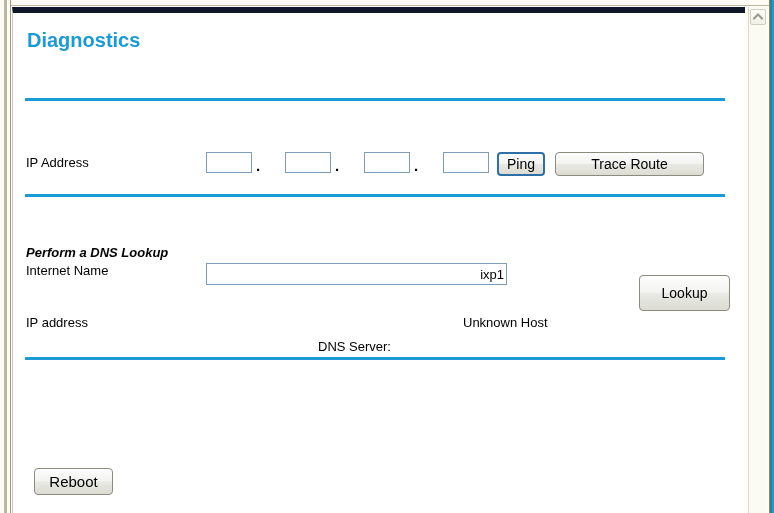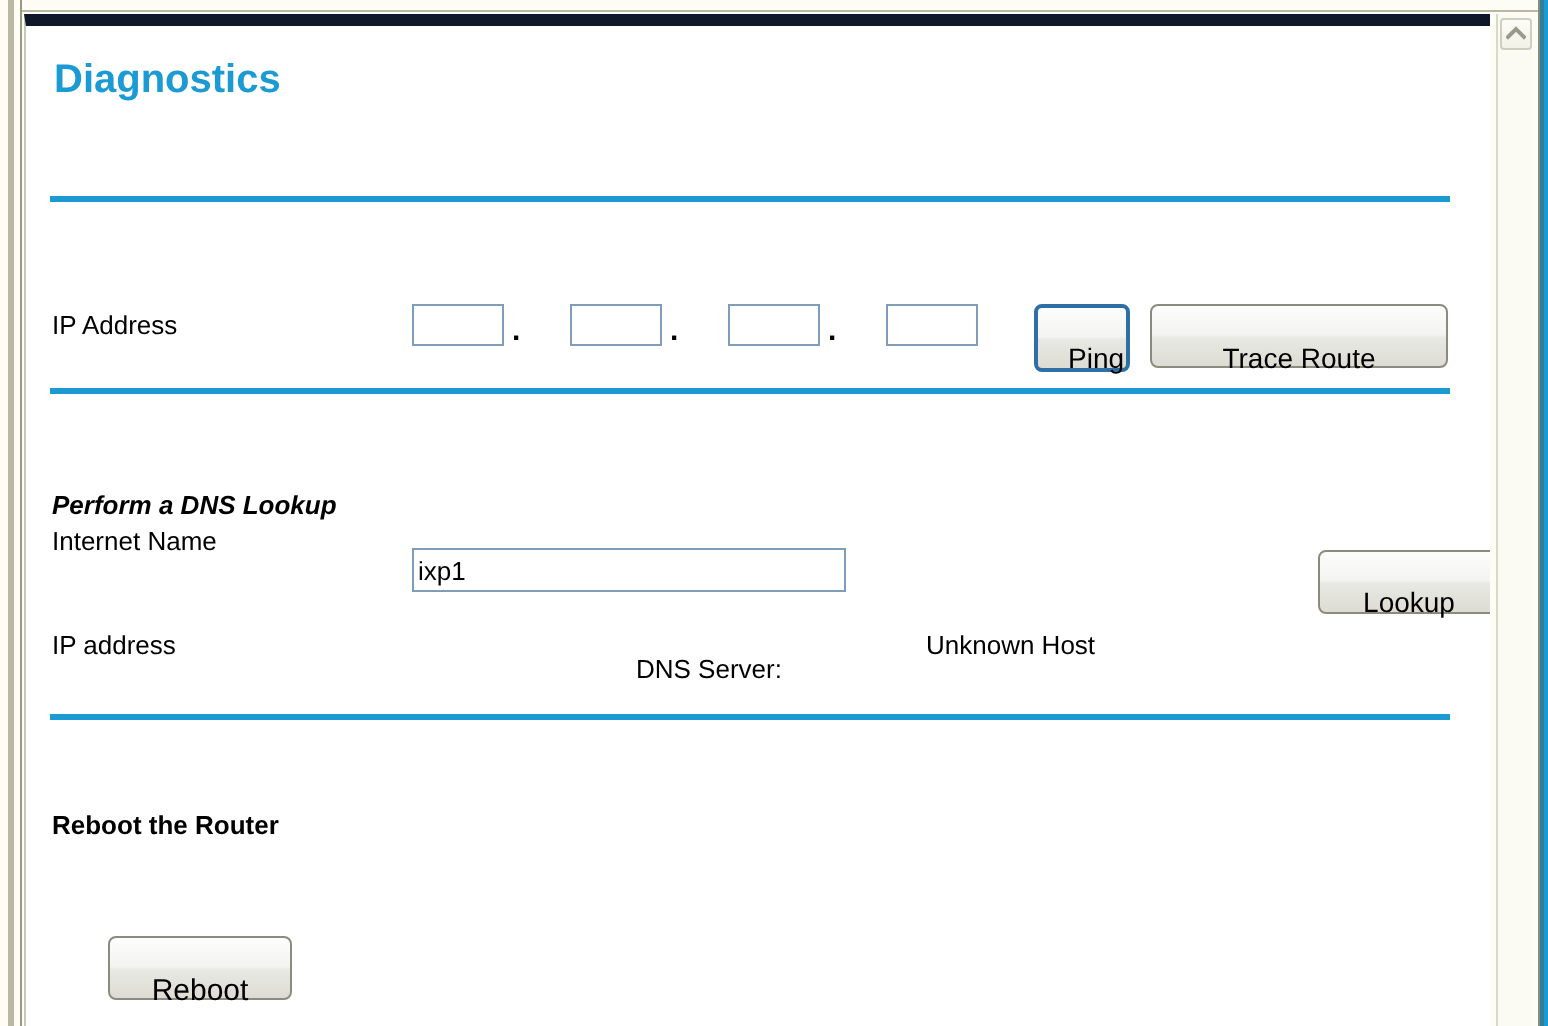--- a/index.html
+++ b/index.html
@@ -171,41 +171,41 @@
     font-size: 15px;
     font-weight: bold;
     line-height: 13px;
     color: #000000;
   }
   #ip-dot-1 { left: 243px; }
   #ip-dot-2 { left: 322px; }
   #ip-dot-3 { left: 401px; }
 
   #internet-name-input {
-    top: 261px;
+    top: 250px;
     left: 193px;
-    width: 217px;
+    width: 301px;
     height: 22px;
+    text-align: right;
   }
 
   
   .btn {
     position: absolute;
     font-family: "Liberation Sans", sans-serif;
     font-size: 14px;
     color: #000000;
     background: linear-gradient(to bottom, #fdfdfd 0%, #f3f3f0 48%, #e9e9e4 52%, #dcdcd4 100%);
     border: 1px solid #8c8c7e;
     border-radius: 4px;
     box-sizing: border-box;
     text-align: center;
     white-space: nowrap;
     cursor: default;
-    padding: 15px;
-    margin-left: 20px;
+    padding: 0;
   }
   
   .btn-default {
     border: 2px solid #2f6fa8;
     border-radius: 4px;
   }
 
   #ping-button {
     top: 139px;
     left: 484px;
@@ -217,45 +217,45 @@
     top: 139px;
     left: 542px;
     width: 149px;
     height: 24px;
     line-height: 22px;
   }
   #lookup-button {
     top: 262px;
     left: 626px;
     width: 91px;
-    height: 16px;
+    height: 36px;
     line-height: 20px;
   }
   #reboot-button {
     top: 455px;
     left: 21px;
-    width: 92px;
+    width: 79px;
     height: 27px;
     line-height: 23px;
     font-size: 15px;
   }
 
   
   #unknown-host-text {
     position: absolute;
     left: 450px;
     top: 302px;
     font-size: 13px;
     color: #000000;
     white-space: nowrap;
   }
   #dns-server-text {
     position: absolute;
     left: 305px;
-    top: 314px;
+    top: 326px;
     font-size: 13px;
     color: #000000;
     white-space: nowrap;
   }
 </style>
 </head>
 <body>
 
 <div id="viewport">
 
@@ -298,21 +298,20 @@
     <button class="btn" id="lookup-button">Lookup</button>
 
     <div class="field-label" id="label-ip-result">IP address</div>
 
     <div id="unknown-host-text">Unknown Host</div>
 
     <div id="dns-server-text">DNS Server:</div>
 
     <div class="divider" id="divider-3"></div>
 
-    <div class="section-heading" id="heading-reboot">Reboot the Router</div>
 
     <button class="btn" id="reboot-button">Reboot</button>
 
   </div>
 
   <div id="scrollbar">
     <div id="scroll-up-button">
       <span>
         <svg width="10" height="7" viewBox="0 0 10 7">
           <polyline points="1,5.5 5,1.5 9,5.5" fill="none" stroke="#9a9a8c" stroke-width="2" stroke-linecap="square"></polyline>

